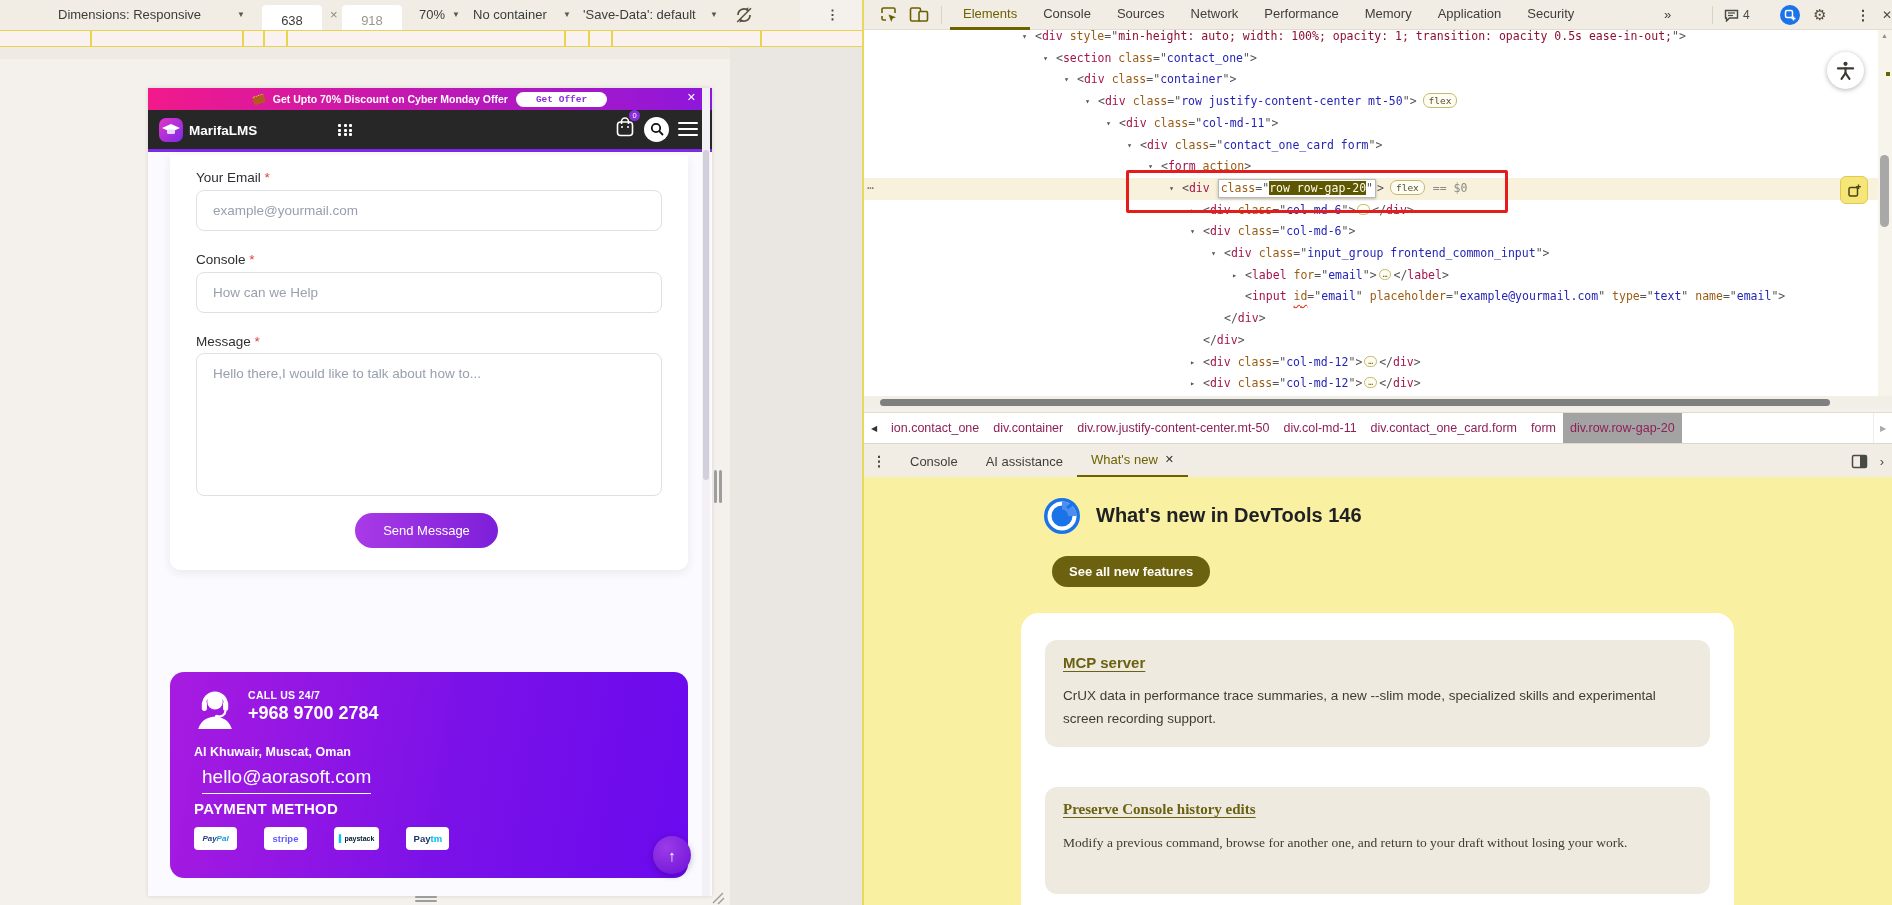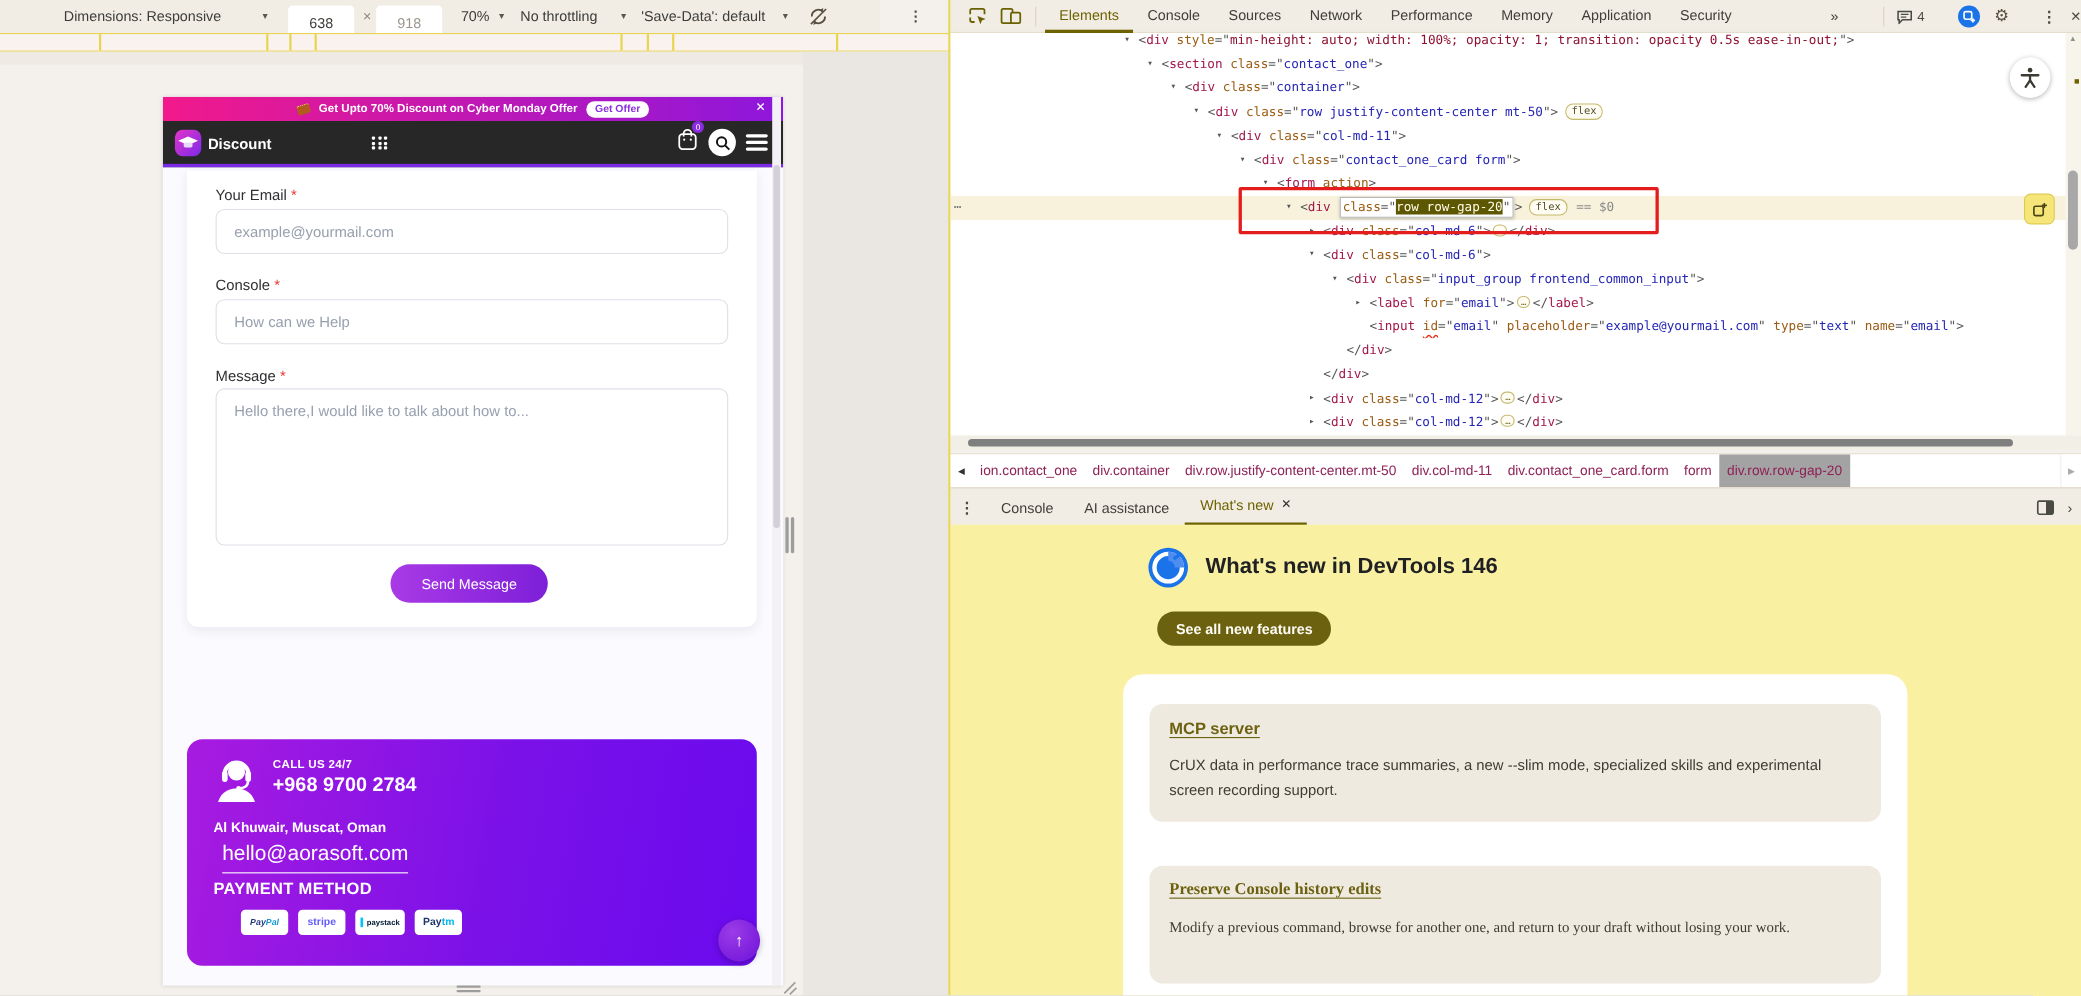--- a/index.html
+++ b/index.html
@@ -13,21 +13,21 @@
   .dim-muted{color:#9A968C;}
   
   #media-bar{position:absolute;left:0;top:30px;width:864px;height:17px;background:#F9F2EE;border-top:1.5px solid #E8D44F;border-bottom:1.5px solid #E8D44F;box-sizing:border-box;}
   .mq-line{position:absolute;top:0;bottom:0;width:1.5px;background:#E8D44F;}
   #ruler-strip{position:absolute;left:0;top:47px;width:864px;height:12px;background:#EFEAE4;}
   
   #viewport{position:absolute;left:148px;top:88px;width:564px;height:808px;background:#FBFAFE;overflow:hidden;box-shadow:0 0 4px rgba(0,0,0,.12);}
   #banner{position:absolute;left:0;top:0;width:564px;height:22px;background:linear-gradient(90deg,#F2198B,#8D17DC);display:flex;align-items:center;justify-content:center;gap:8px;color:#fff;}
   #banner .txt{font-size:10.5px;font-weight:bold;}
   .ticket{display:inline-block;width:12px;height:8px;background:#B35A1F;border-radius:2px;transform:rotate(-18deg);border-top:1px dotted #ffd9a8;}
-  #banner-cta{background:#fff;color:#8B2FE0;font-size:9.5px;font-weight:bold;border-radius:11px;padding:2px 8px;}
+  #banner-cta{background:#fff;color:#8B2FE0;font-size:9.5px;font-weight:bold;border-radius:11px;padding:2px 20px;font-family:Liberation Mono, monospace;}
   #banner-close{position:absolute;right:16px;top:3px;font-size:11px;color:#fff;}
   #siteheader{position:absolute;left:0;top:22px;width:564px;height:42px;background:#272727;border-bottom:3px solid #7C2AE8;box-sizing:border-box;}
   #brandwrap{position:absolute;left:10px;top:7px;display:flex;align-items:center;gap:5px;}
   #brandname{color:#fff;font-weight:bold;font-size:13.5px;}
   #gridicon{position:absolute;left:190px;top:14px;display:grid;grid-template-columns:repeat(3,4px);grid-gap:1.5px;}
   #gridicon i{width:3px;height:3px;background:#fff;border-radius:1px;}
   #hdr-right{position:absolute;right:14px;top:6px;display:flex;align-items:center;gap:9px;}
   #cart-badge{position:absolute;right:-5px;top:-6px;background:#8B2BE2;color:#fff;border-radius:50%;width:11px;height:11px;font-size:7.5px;text-align:center;line-height:11px;}
   #search-circle{width:25px;height:25px;background:#fff;border-radius:50%;display:flex;align-items:center;justify-content:center;}
   #burger i{display:block;width:20px;height:2.5px;background:#fff;margin:3.5px 0;border-radius:2px;}
@@ -39,21 +39,21 @@
   .finput::placeholder,#msgarea::placeholder{color:#98A0AE;}
   #msgarea{position:absolute;left:26px;top:198px;width:466px;height:143px;border:1px solid #DFDFE8;border-radius:8px;box-sizing:border-box;font-size:13.5px;padding:12px 16px;resize:none;font-family:"Liberation Sans",sans-serif;background:#fff;}
   #sendbtn{position:absolute;left:185px;top:358px;width:143px;height:35px;border:none;border-radius:17.5px;background:linear-gradient(90deg,#A93AE6,#7D1FD9);color:#fff;font-size:13px;font-family:"Liberation Sans",sans-serif;}
   
   #pgfooter{position:absolute;left:22px;top:584px;width:518px;height:206px;border-radius:14px;background:linear-gradient(100deg,#A81BE0 0%,#7A11E8 55%,#6A0AEE 100%);color:#fff;}
   #call-label{position:absolute;left:78px;top:17px;font-size:10.5px;font-weight:bold;letter-spacing:.3px;}
   #phone{position:absolute;left:78px;top:31px;font-size:18px;font-weight:bold;}
   #address{position:absolute;left:24px;top:73px;font-size:12.5px;font-weight:bold;}
   #femail{position:absolute;left:32px;top:94px;font-size:19px;border-bottom:1.5px solid #fff;padding-bottom:5px;}
   #paytitle{position:absolute;left:24px;top:128px;font-size:15px;font-weight:bold;letter-spacing:.3px;}
-  #payrow{position:absolute;left:24px;top:155px;display:flex;gap:9px;margin-left:25px;}
+  #payrow{position:absolute;left:24px;top:155px;display:flex;gap:27px;}
   .paybadge{background:#fff;border-radius:4px;height:23px;min-width:33px;padding:0 5px;display:flex;align-items:center;justify-content:center;font-weight:bold;}
   #scrolltop{position:absolute;left:483px;top:164px;width:38px;height:38px;border-radius:50%;background:radial-gradient(circle at 35% 30%,#9B3BE8,#6E12D8);display:flex;align-items:center;justify-content:center;color:#fff;font-size:15px;box-shadow:0 2px 6px rgba(0,0,0,.25);}
   
   #vp-sb-track{position:absolute;right:2px;top:0;width:8px;height:808px;background:#F3F1F6;}
   #vp-sb-thumb{position:absolute;right:3px;top:62px;width:6px;height:330px;background:#D4D0DB;border-radius:3px;}
   .hbar{position:absolute;background:#9D9D9D;border-radius:2px;}
   
   #dt-border{position:absolute;left:862px;top:0;width:2px;height:905px;background:#E8D85C;z-index:30;}
   #dt-tabbar{position:absolute;left:864px;top:0;right:0;height:30px;background:#F1EDE4;border-bottom:1px solid #E3DDCB;box-sizing:border-box;}
   #dt-tabs{position:absolute;left:86px;top:0;height:30px;display:flex;}
@@ -121,21 +121,21 @@
 <div id="stage">
 
   <div id="emu-toolbar">
     <span class="it" style="left:58px">Dimensions: Responsive</span>
     <span class="it caret" style="left:237px">▼</span>
     <input class="it dimbox" style="left: 262px; width: 60px;" value="638">
     <span class="it" style="left:330px;color:#8d8a80">×</span>
     <input class="it dimbox dim-muted" style="left: 342px; width: 60px;" value="918">
     <span class="it" style="left:419px">70%</span>
     <span class="it caret" style="left:452px">▼</span>
-    <span class="it" style="left:473px">No throttling</span>
+    <span class="it" style="left:473px">No container</span>
     <span class="it caret" style="left:563px">▼</span>
     <span class="it" style="left:583px">'Save-Data': default</span>
     <span class="it caret" style="left:710px">▼</span>
     <span class="it" style="left:734px;top:5px;height:20px">
       <svg width="20" height="20" viewBox="0 0 20 20">
           <path d="M4 10a6 6 0 0 1 10-4.6" fill="none" stroke="#55503F" stroke-width="1.7"></path>
           <path d="M16 10a6 6 0 0 1-10 4.6" fill="none" stroke="#55503F" stroke-width="1.7"></path>
           <path d="M14.4 2.2 14 6.2 10.8 4.4z" fill="#55503F"></path>
           <path d="M5.6 17.8 6 13.8l3.2 1.8z" fill="#55503F"></path>
           <line x1="3.2" y1="17" x2="17" y2="3.2" stroke="#55503F" stroke-width="1.5"></line>
@@ -172,21 +172,21 @@
             <defs>
               <linearGradient id="lg1" x1="0" y1="0" x2="1" y2="1">
                 <stop offset="0" stop-color="#E335C9"></stop>
                 <stop offset="1" stop-color="#7C2AE8"></stop>
               </linearGradient>
             </defs>
             <rect x="1" y="1" width="24" height="24" rx="7" fill="url(#lg1)"></rect>
             <polygon points="13,7 22,11 13,15 4,11" fill="#fff"></polygon>
             <rect x="9" y="12.5" width="8" height="4.5" rx="1.5" fill="#E9D9FF"></rect>
           </svg>
-        <span id="brandname">Discount</span>
+        <span id="brandname">MarifaLMS</span>
       </div>
       <div id="gridicon">
           <i></i>
           <i></i>
           <i></i>
           <i></i>
           <i></i>
           <i></i>
           <i></i>
           <i></i>

